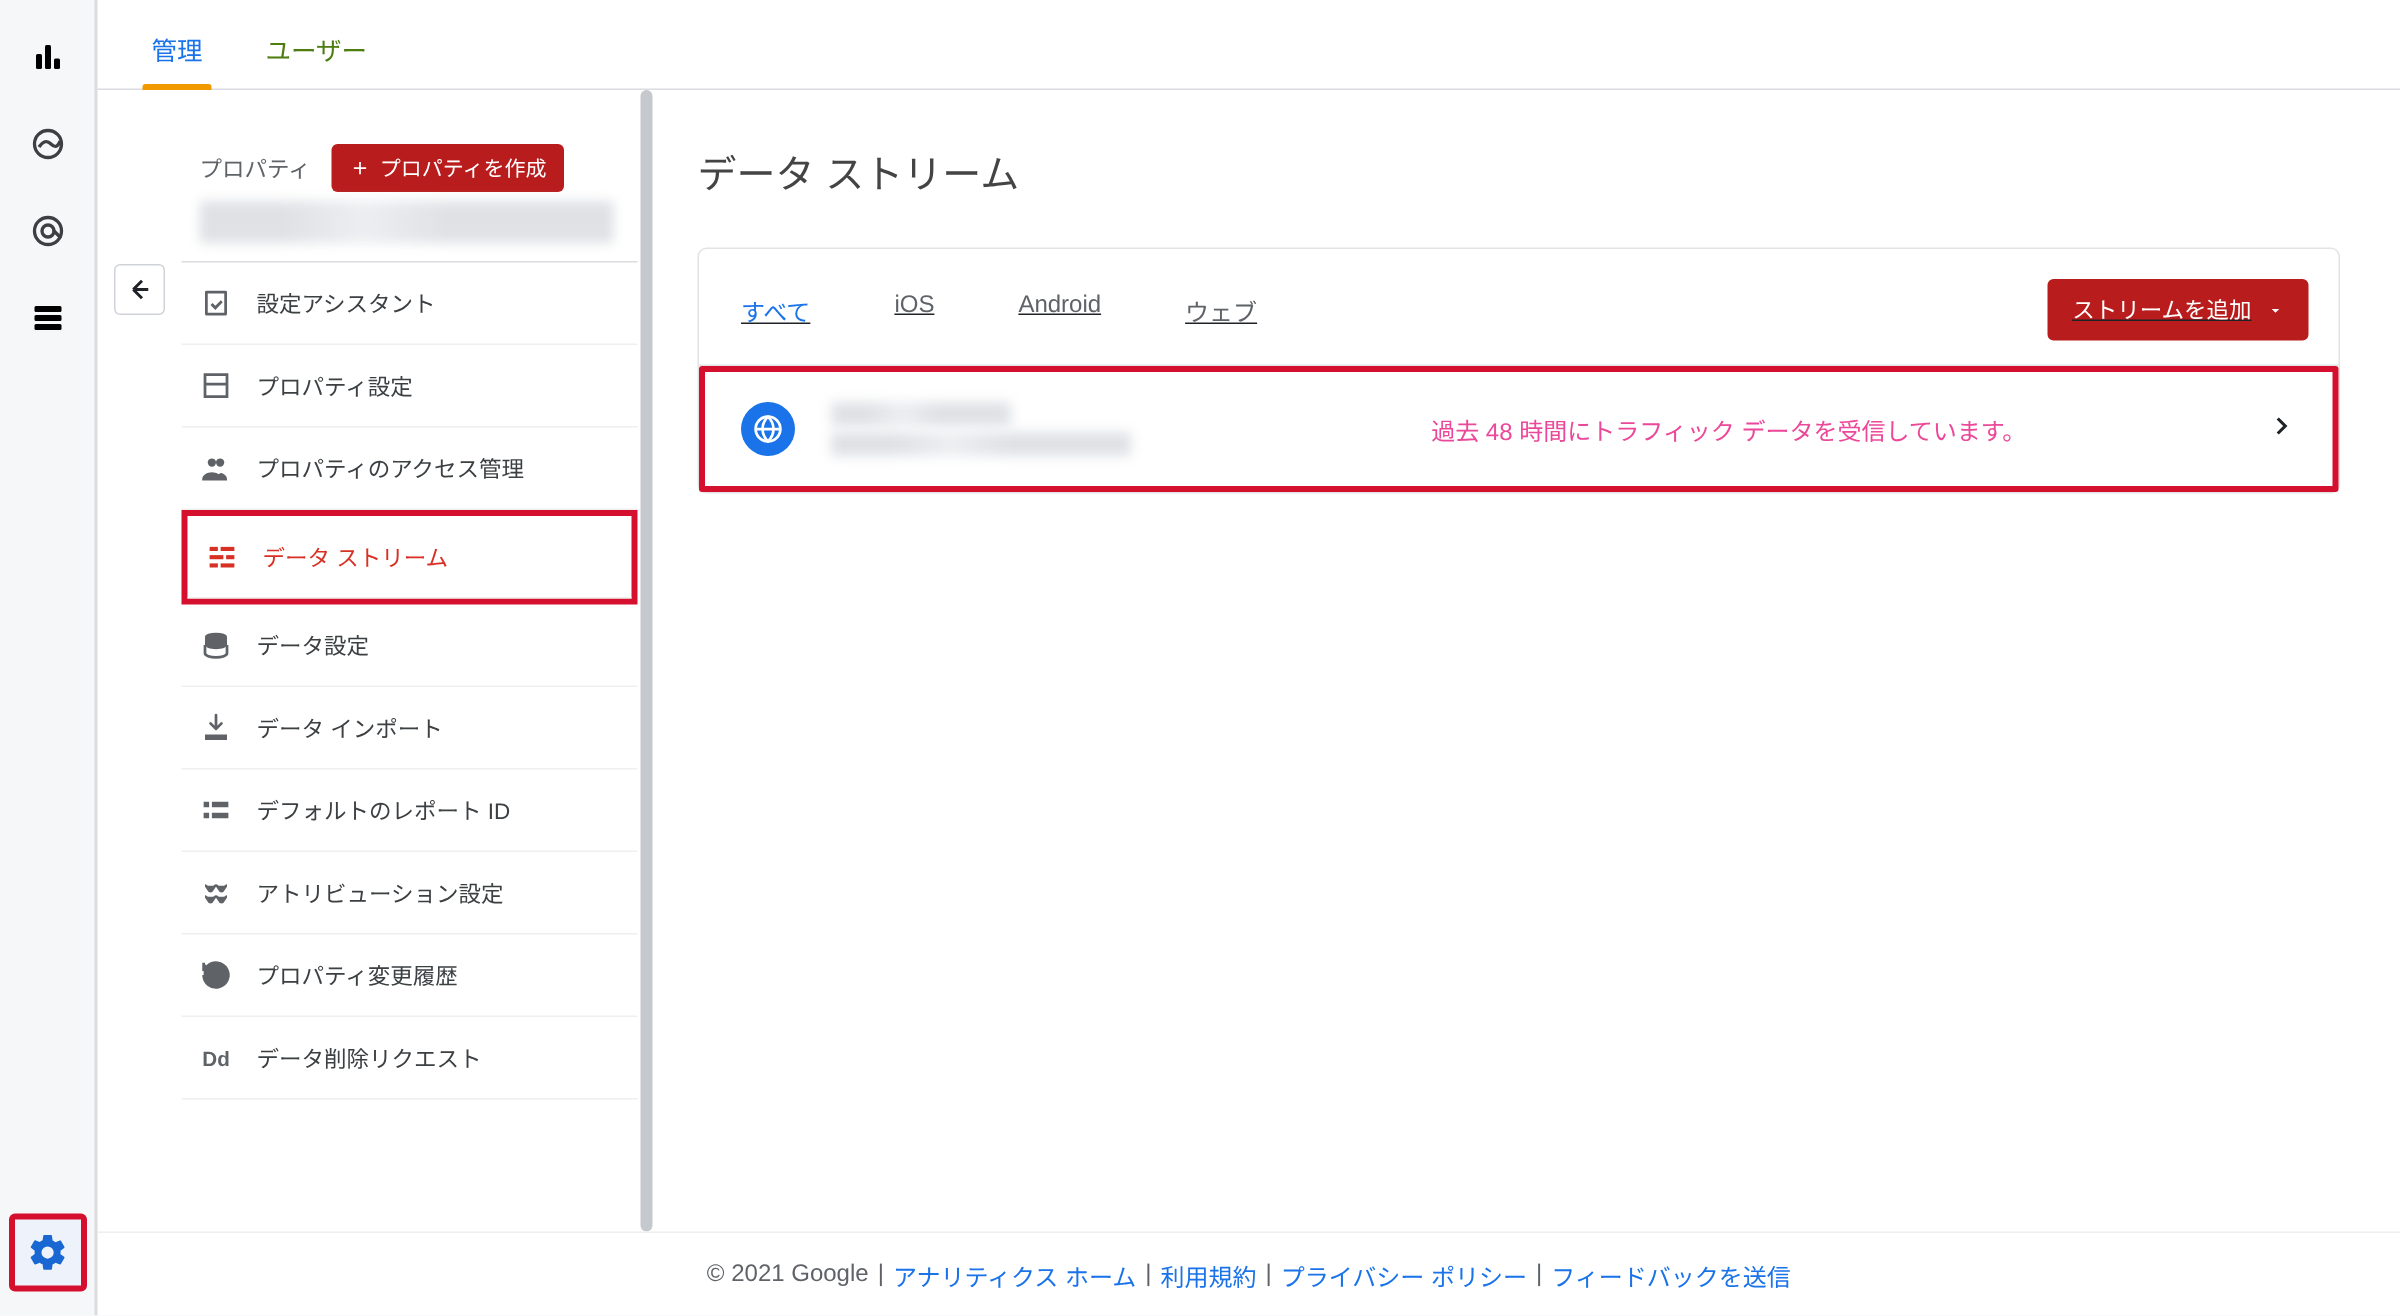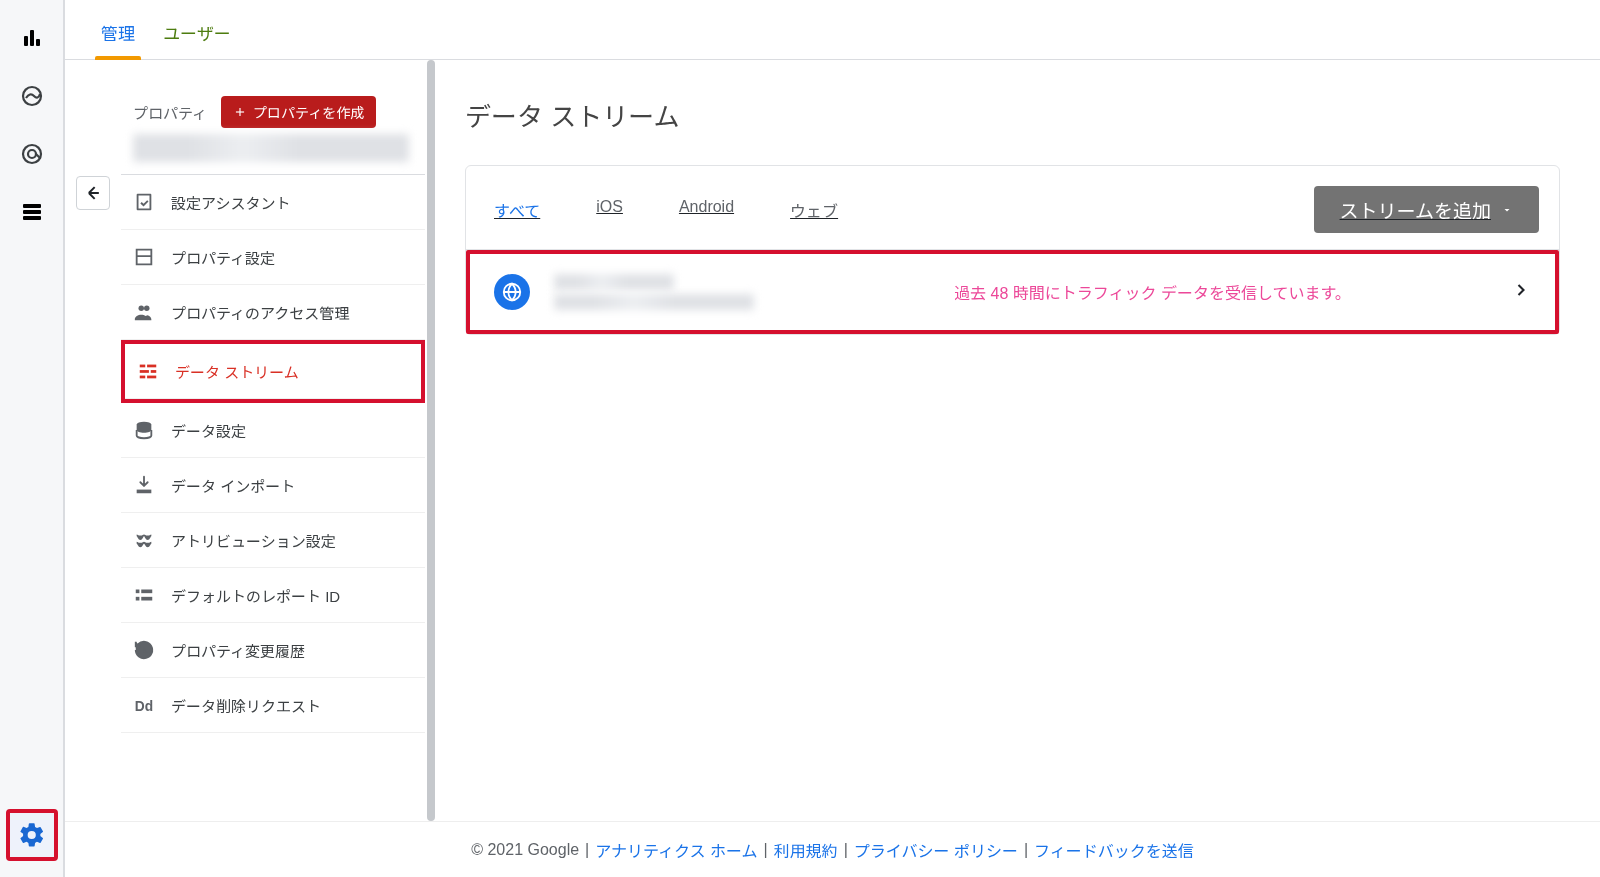--- a/index.html
+++ b/index.html
@@ -6,21 +6,21 @@
 html,body{width:1600px;height:877px;background:#f6f7f9;color:#1f2328;}
 .app{display:flex;height:100%;}
 
 .rail{width:64px;background:#f6f7f9;border-right:1px solid #dadce0;display:flex;flex-direction:column;align-items:center;padding-top:24px;gap:30px;}
 .rail .ic{width:28px;height:28px;display:flex;align-items:center;justify-content:center;color:#3c4043;cursor:pointer;}
 .rail-bottom{margin-top:auto;margin-bottom:16px;}
 .gear-highlight{border:4px solid #d5102e;padding:8px;background:#eef2fb;border-radius:4px;}
 .gear-highlight svg{fill:#1967d2;}
 
 .main{flex:1;background:#fff;position:relative;border-left:1px solid #dadce0;}
-.tabs{display:flex;gap:28px;padding:0 36px;border-bottom:1px solid #dadce0;height:60px;align-items:flex-end;}
+.tabs{display:flex;gap:42px;padding:0 36px;border-bottom:1px solid #dadce0;height:60px;align-items:flex-end;}
 .tab{padding-bottom:14px;font-size:17px;color:#4d7c0f;cursor:pointer;position:relative;}
 .tab.active{color:#1a73e8;}
 .tab.active::after{content:"";position:absolute;left:-6px;right:-6px;bottom:-1px;height:4px;background:#f29900;border-radius:2px 2px 0 0;}
 
 .body{display:flex;height:calc(100% - 60px - 56px);}
 
 .back-strip{width:56px;display:flex;justify-content:center;padding-top:116px;}
 .back-btn{width:34px;height:34px;border:1px solid #cfd3d7;background:#fff;border-radius:4px;display:flex;align-items:center;justify-content:center;cursor:pointer;color:#1f2328;}
 
 .propcol{width:304px;padding:20px 0 0 0;position:relative;}
@@ -37,21 +37,21 @@
 .hl-nav{border:4px solid #d5102e;}
 .scroll-indicator{position:absolute;right:-10px;top:0;bottom:0;width:8px;background:#c5c8cc;border-radius:4px;}
 
 .content{flex:1;padding:36px 40px 0 40px;}
 .page-title{font-size:26px;color:#444;margin-bottom:32px;font-weight:400;}
 .card{border:1px solid #e1e3e6;border-radius:6px;background:#fff;}
 .cardhead{display:flex;align-items:center;padding:20px 20px 16px 28px;border-bottom:1px solid #e1e3e6;text-decoration:underline;}
 .filters{display:flex;gap:56px;}
 .fltr{font-size:16px;color:#5f6368;cursor:pointer;}
 .fltr.active{color:#1a73e8;}
-.addbtn{margin-left:auto;background:#737373;color:#fff;border:none;border-radius:4px;padding:10px 26px;font-size:19px;display:flex;align-items:center;gap:10px;cursor:pointer;}
+.addbtn{margin-left:auto;background:#b91c1c;color:#fff;border:none;border-radius:4px;padding:10px 16px;font-size:15px;display:flex;align-items:center;gap:10px;cursor:pointer;}
 .addbtn svg{fill:#fff;}
 .row-wrap{border:4px solid #d5102e;border-radius:2px;}
 .row{display:flex;align-items:center;padding:16px 24px;gap:24px;cursor:pointer;}
 .webic{width:36px;height:36px;border-radius:50%;background:#1a73e8;display:flex;align-items:center;justify-content:center;}
 .webic svg{fill:#fff;}
 .rowtext{width:240px;}
 .rowtext .rl{height:16px;margin:4px 0;filter:blur(4px);background:linear-gradient(90deg,#dfe1e5 20%,#eceef1 40%,#dfe1e5 60%);border-radius:2px;}
 .rowtext .rl.s{width:120px;} .rowtext .rl.l{width:200px;}
 .status{flex:1;text-align:center;font-size:16px;color:#ec4899;}
 .chev{color:#1f2328;}
@@ -174,34 +174,34 @@
             <span>データ設定</span>
           </div>
           <div class="navi">
             <svg viewBox="0 0 24 24">
                 <path d="M12 3v10m0 0-4-4m4 4 4-4" fill="none" stroke="#5f6368" stroke-width="2" stroke-linecap="round"></path>
                 <path d="M4 17h16v4H4z"></path>
               </svg>
             <span>データ インポート</span>
           </div>
           <div class="navi">
-            <svg viewBox="0 0 24 24" fill="none" stroke="#5f6368" stroke-width="2">
-                <path d="M4 7c2 0 2 4 4 4s2-4 4-4 2 4 4 4 2-4 4-4"></path>
-                <path d="M4 15c2 0 2 4 4 4s2-4 4-4 2 4 4 4 2-4 4-4"></path>
-              </svg>
-            <span>アトリビューション設定</span>
-          </div>
-          <div class="navi">
             <svg viewBox="0 0 24 24">
                 <rect x="3" y="6" width="4" height="4"></rect>
                 <rect x="9" y="6" width="12" height="4"></rect>
                 <rect x="3" y="14" width="4" height="4"></rect>
                 <rect x="9" y="14" width="12" height="4"></rect>
               </svg>
             <span>デフォルトのレポート ID</span>
+          </div>
+          <div class="navi">
+            <svg viewBox="0 0 24 24" fill="none" stroke="#5f6368" stroke-width="2">
+                <path d="M4 7c2 0 2 4 4 4s2-4 4-4 2 4 4 4 2-4 4-4"></path>
+                <path d="M4 15c2 0 2 4 4 4s2-4 4-4 2 4 4 4 2-4 4-4"></path>
+              </svg>
+            <span>アトリビューション設定</span>
           </div>
           <div class="navi">
             <svg viewBox="0 0 24 24" fill="none" stroke="#5f6368" stroke-width="2">
                 <path d="M3 12a9 9 0 1 0 2.64-6.36L3 8"></path>
                 <path d="M3 3v5h5"></path>
                 <path d="M12 8v5l3 2"></path>
               </svg>
             <span>プロパティ変更履歴</span>
           </div>
           <div class="navi">

